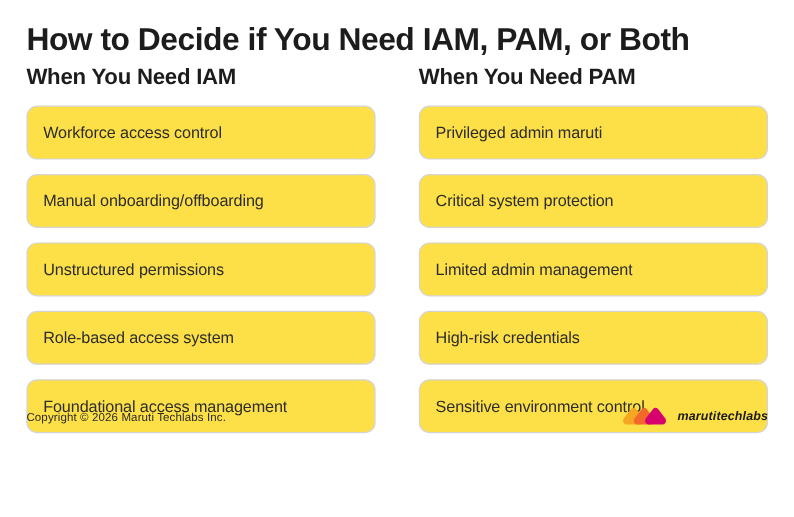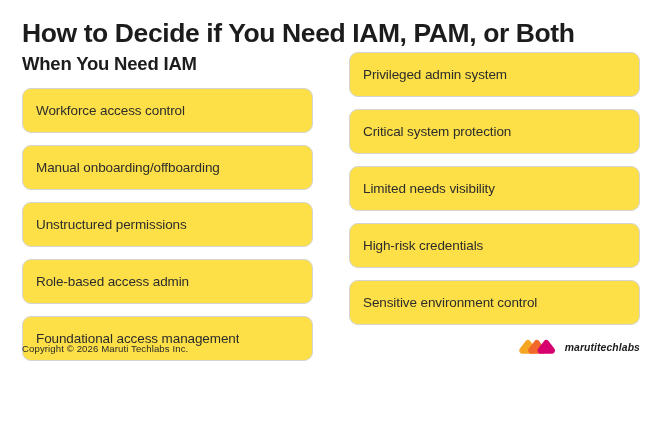--- a/index.html
+++ b/index.html
@@ -132,38 +132,39 @@
         <li class="card">
           <span class="card-label">Workforce access control</span>
         </li>
         <li class="card">
           <span class="card-label">Manual onboarding/offboarding</span>
         </li>
         <li class="card">
           <span class="card-label">Unstructured permissions</span>
         </li>
         <li class="card">
-          <span class="card-label">Role-based access admin</span>
+          <span class="card-label">Role-based access system</span>
         </li>
         <li class="card">
           <span class="card-label">Foundational access management</span>
         </li>
       </ul>
     </div>
 
     <div class="column">
+      <h2 class="column-title">When You Need PAM</h2>
       <ul class="card-list">
         <li class="card">
-          <span class="card-label">Privileged admin system</span>
+          <span class="card-label">Privileged admin maruti</span>
         </li>
         <li class="card">
           <span class="card-label">Critical system protection</span>
         </li>
         <li class="card">
-          <span class="card-label">Limited needs visibility</span>
+          <span class="card-label">Limited admin management</span>
         </li>
         <li class="card">
           <span class="card-label">High-risk credentials</span>
         </li>
         <li class="card">
           <span class="card-label">Sensitive environment control</span>
         </li>
       </ul>
     </div>
 

